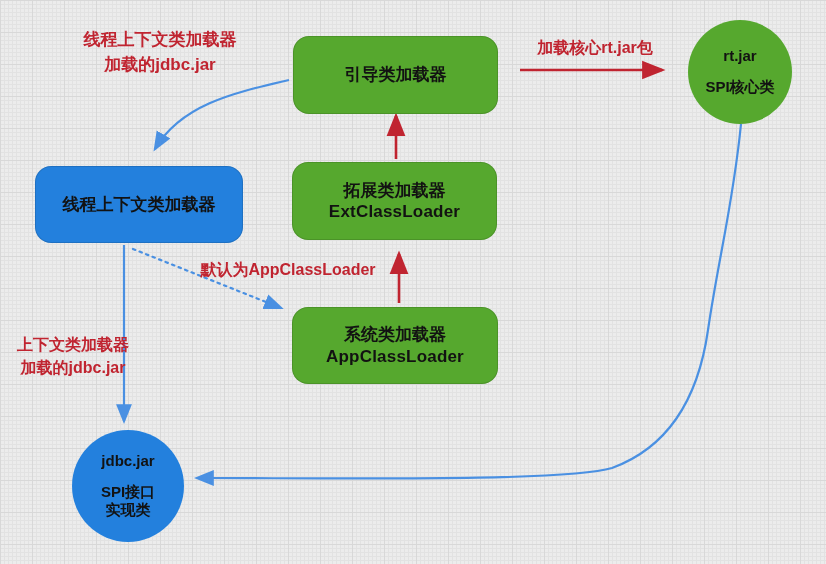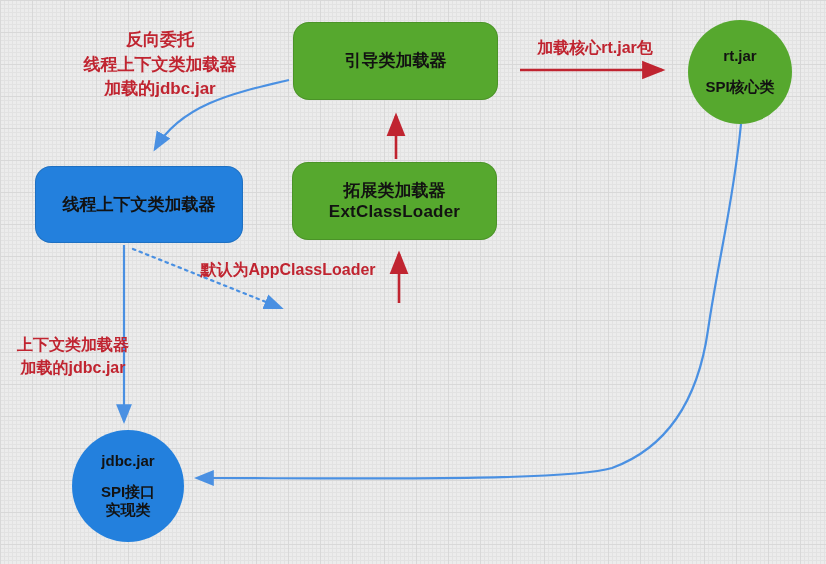--- a/index.html
+++ b/index.html
@@ -73,49 +73,52 @@
 
     <path d="M289,80 C238,92 182,103 155,149" stroke="#4a90e2" stroke-width="2.2" fill="none" marker-end="url(#arr-blue)"></path>
 
     <path d="M124,245 V421" stroke="#4a90e2" stroke-width="2.2" fill="none" marker-end="url(#arr-blue)"></path>
 
     <path d="M133,249 L281,308" stroke="#4a90e2" stroke-width="2.2" fill="none" stroke-dasharray="2.5,4.5" stroke-linecap="round" marker-end="url(#arr-blue)"></path>
 
     <path d="M741,124 C733,205 719,255 708,330 C699,393 672,446 612,468 C566,482 330,478 197,478" stroke="#4a90e2" stroke-width="2.2" fill="none" marker-end="url(#arr-blue)"></path>
   </svg>
 
-  <div class="node rect green" style="left:293px;top:22px;width:205px;height:78px;">
+  <div class="node rect green" style="left:293px;top:36px;width:205px;height:78px;">
     <div class="zh">引导类加载器</div>
   </div>
 
   <div class="node rect green" style="left:292px;top:162px;width:205px;height:78px;">
     <div class="zh">拓展类加载器</div>
     <div class="en">ExtClassLoader</div>
   </div>
 
+  <div class="node rect green" style="left:292px;top:307px;width:206px;height:77px;">
+    <div class="zh">系统类加载器</div>
+    <div class="en">AppClassLoader</div>
+  </div>
 
   <div class="node rect blue" style="left:35px;top:166px;width:208px;height:77px;">
     <div class="zh">线程上下文类加载器</div>
   </div>
 
   <div class="node circle green" style="left:688px;top:20px;width:104px;height:104px;">
     <div class="t">rt.jar</div>
     <div class="gap"></div>
     <div class="t">SPI核心类</div>
   </div>
 
   <div class="node circle blue" style="left:72px;top:430px;width:112px;height:112px;">
     <div class="t">jdbc.jar</div>
     <div class="gap"></div>
     <div class="t">SPI接口</div>
     <div class="t">实现类</div>
   </div>
 
   <div class="red-label" style="left:40px;top:28px;width:240px;font-size:17px;">
-    <div>反向委托</div>
     <div>线程上下文类加载器</div>
     <div>加载的jdbc.jar</div>
   </div>
 
   <div class="red-label" style="left:515px;top:36px;width:160px;">加载核心rt.jar包</div>
 
   <div class="red-label" style="left:193px;top:258px;width:190px;">默认为AppClassLoader</div>
 
   <div class="red-label" style="left:8px;top:333px;width:130px;">
     <div>上下文类加载器</div>

